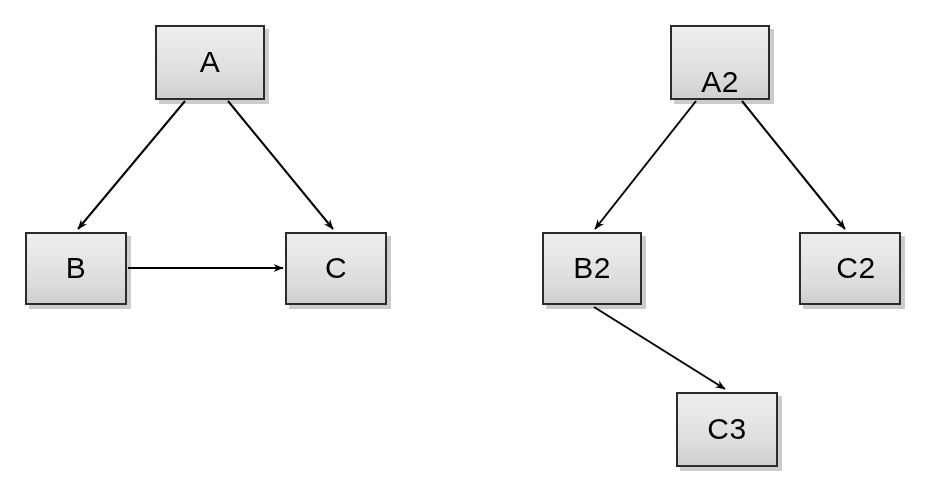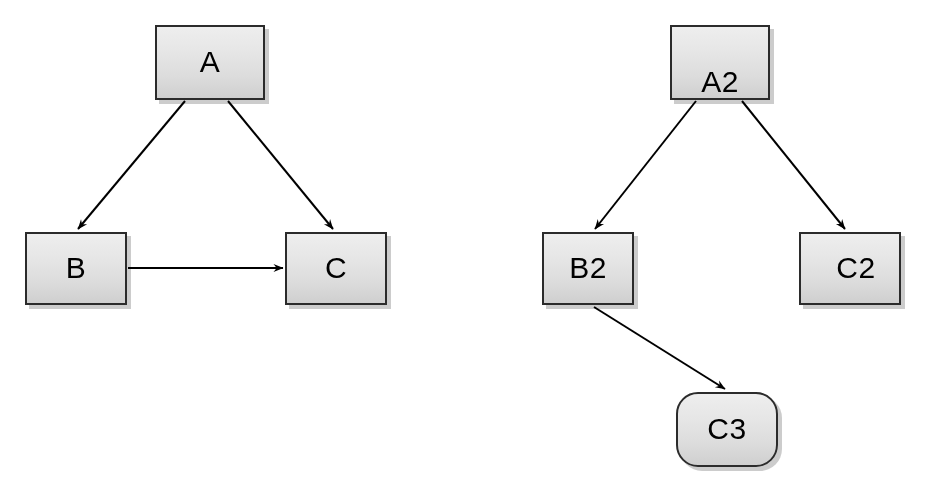--- a/index.html
+++ b/index.html
@@ -83,24 +83,24 @@
       </div>
       <div class="node" style="left: 25px; top: 232px; width: 102px; height: 73px;">
         <span class="node-label">B</span>
       </div>
       <div class="node" style="left: 285px; top: 232px; width: 102px; height: 73px;">
         <span class="node-label">C</span>
       </div>
       <div class="node" style="left: 670px; top: 25px; width: 100px; height: 75px; align-items: flex-end;">
         <span class="node-label">A2</span>
       </div>
-      <div class="node" style="left: 542px; top: 232px; width: 92px; height: 73px;">
+      <div class="node" style="left: 542px; top: 232px; width: 100px; height: 73px;">
         <span class="node-label">B2</span>
       </div>
       <div class="node" style="left: 799px; top: 232px; width: 102px; height: 73px; padding-left: 12px;">
         <span class="node-label">C2</span>
       </div>
-      <div class="node" style="left: 676px; top: 392px; width: 102px; height: 75px; border-radius: 22px;">
+      <div class="node" style="left: 676px; top: 392px; width: 102px; height: 75px;">
         <span class="node-label">C3</span>
       </div>
     </div>
 
 </div>
 
 </body></html>

